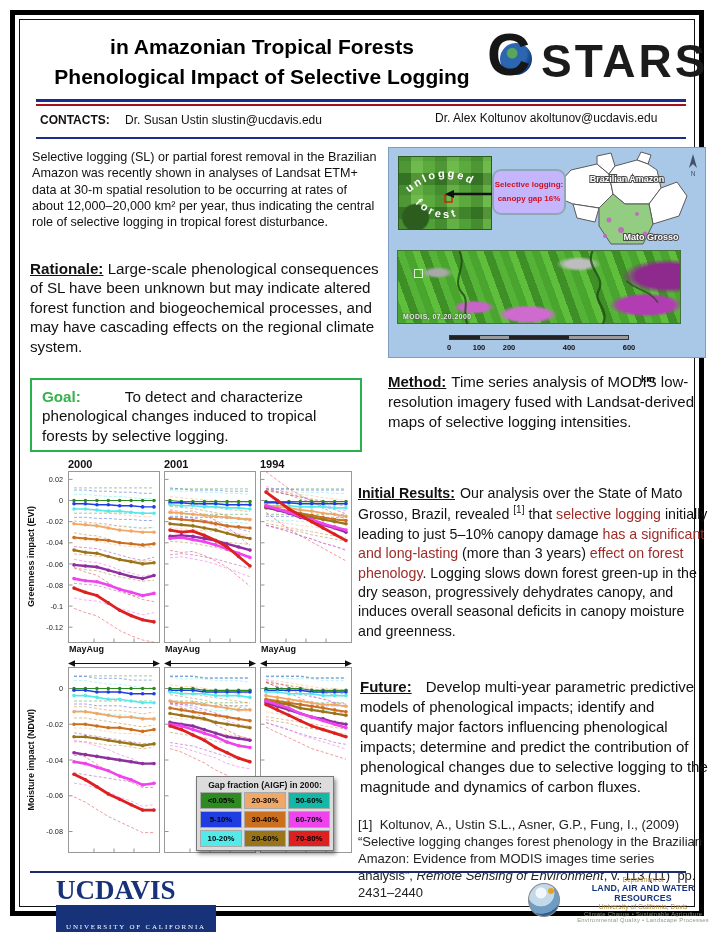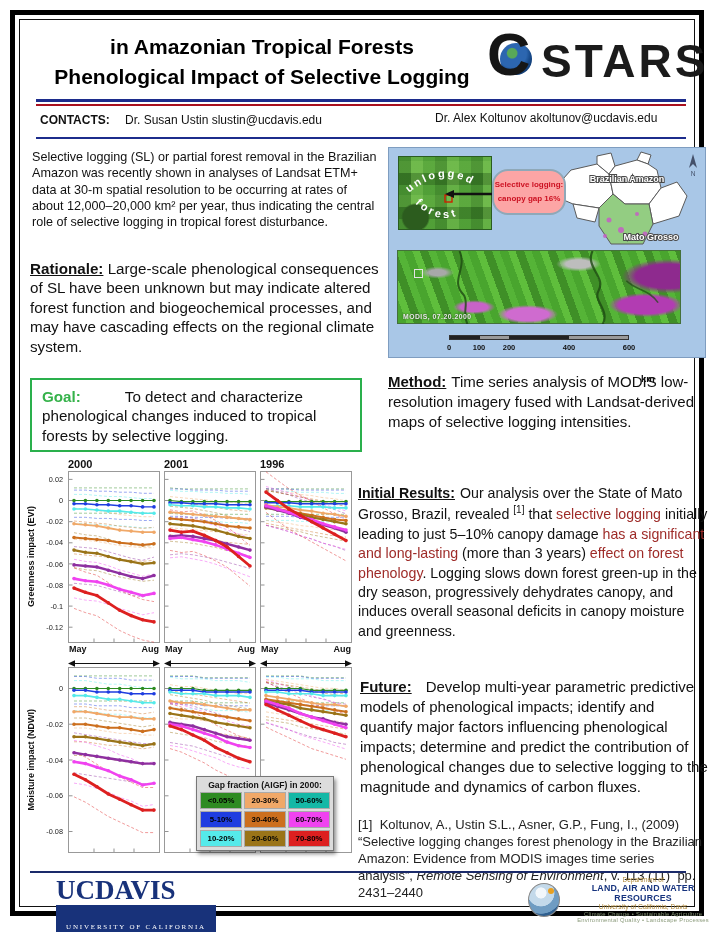--- a/index.html
+++ b/index.html
@@ -37,21 +37,21 @@
   
   .figure { position:absolute; left:388px; top:147px; width:318px; height:211px;
             background:#a9c7e7; border:1px solid #7f9dc0; }
   .inset { position:absolute; left:9px; top:8px; width:94px; height:74px; border:1px solid #2a5c20;
            background:
              radial-gradient(circle at 18% 84%, #2c5c1e 0 13%, transparent 15%),
              repeating-linear-gradient(90deg, rgba(30,90,20,.35) 0 12px, rgba(125,195,85,.30) 12px 24px, rgba(60,140,40,.30) 24px 36px),
              repeating-linear-gradient(0deg, #5aa83e 0 10px, #417f2c 10px 22px, #6ab648 22px 34px); }
   .inset svg { position:absolute; left:0; top:0; }
   .callout { position:absolute; left:103px; top:21px; width:74px; height:46px; z-index:3;
-             background:#fca5a5; border:2px solid #8fa8b8; border-radius:16px;
+             background:#c4b5fd; border:2px solid #8fa8b8; border-radius:9px;
              display:flex; flex-direction:column; justify-content:center; text-align:center;
              font-weight:bold; color:#cc1122; font-size:8px; line-height:1.7; }
   .callout-arrow { position:absolute; left:56px; top:40px; width:50px; height:12px; z-index:2; }
   .map { position:absolute; left:160px; top:2px; width:152px; height:100px; }
   .strip { position:absolute; left:8px; top:102px; width:284px; height:74px; border:1px solid #44703a;
            background:
              radial-gradient(ellipse 50px 16px at 88% 75%, #b23cb2 0 55%, transparent 75%),
              radial-gradient(ellipse 60px 22px at 96% 35%, #8e2a8e 0 55%, transparent 78%),
              radial-gradient(ellipse 42px 13px at 46% 88%, #cf6bcf 0 50%, transparent 72%),
              radial-gradient(ellipse 30px 10px at 27% 78%, #c863c8 0 45%, transparent 70%),
@@ -90,21 +90,21 @@
   
   .chart-area { position:absolute; left:24px; top:458px; width:338px; height:414px; }
   .years-row { display:flex; gap:4px; margin-left:44px; height:13px; }
   .year { width:92px; text-align:left; font-weight:bold; font-size:11px; color:#111; }
   .chart-row { display:flex; gap:4px; align-items:stretch; }
   .row2 { margin-top:1px; }
   .ylab { width:14px; display:flex; align-items:center; justify-content:center; }
   .ylab span { writing-mode:vertical-rl; transform:rotate(180deg); font-size:9px; font-weight:bold; white-space:nowrap; color:#111; }
   .xlabels-row { display:flex; gap:4px; margin-left:44px; margin-top:1px; height:22px; }
   .xlblock { width:92px; }
-  .xlab { display:flex; justify-content:space-between; font-size:9px; font-weight:bold; padding:0 1px; color:#111;gap:19px; }
+  .xlab { display:flex; justify-content:flex-start; font-size:9px; font-weight:bold; padding:0 1px; color:#111; }
   .chart-legend { position:absolute; left:172px; top:318px; width:138px; background:#dcdcdc;
                   border:1px solid #777; box-shadow:2px 3px 4px rgba(0,0,0,.45); z-index:5; padding:3px; }
   .legend-title { font-size:8.6px; font-weight:bold; text-align:center; margin:0 0 2px; color:#111; }
   .legend-grid { display:grid; grid-template-columns:repeat(3,1fr); grid-template-rows:repeat(3,auto);
                  grid-auto-flow:column; gap:2px; }
   .lcell { font-size:7.8px; font-weight:bold; text-align:center; padding:3px 0; border:1px solid #aaa; color:#000; }
 
   
   .footer-sep { position:absolute; left:30px; top:871px; width:656px; height:2px; background:#1a2a6a; }
   .ucdavis { position:absolute; left:56px; top:877px; width:160px; }
@@ -226,21 +226,21 @@
     <span class="goal-label">Goal:</span><span class="goal-gap"></span><span>To detect and characterize phenological changes induced to tropical forests by selective logging.</span>
   </div>
   <p class="method">
     <span class="blk-label">Method:</span><span>Time series analysis of MODIS low-resolution imagery fused with Landsat-derived maps of selective logging intensities.</span>
   </p>
 
   <div class="chart-area">
     <div class="years-row">
         <div class="year">2000</div>
         <div class="year">2001</div>
-        <div class="year">1996</div>
+        <div class="year">1994</div>
       </div>
     <div class="chart-row">
         <div class="ylab">
           <span>Greenness impact (EVI)</span>
         </div>
         <svg width="22" height="172">
           <text x="21" y="11.0" text-anchor="end" font-size="7.3" fill="#222">0.02</text>
           <text x="21" y="32.1" text-anchor="end" font-size="7.3" fill="#222">0</text>
           <text x="21" y="53.3" text-anchor="end" font-size="7.3" fill="#222">-0.02</text>
           <text x="21" y="74.4" text-anchor="end" font-size="7.3" fill="#222">-0.04</text>

